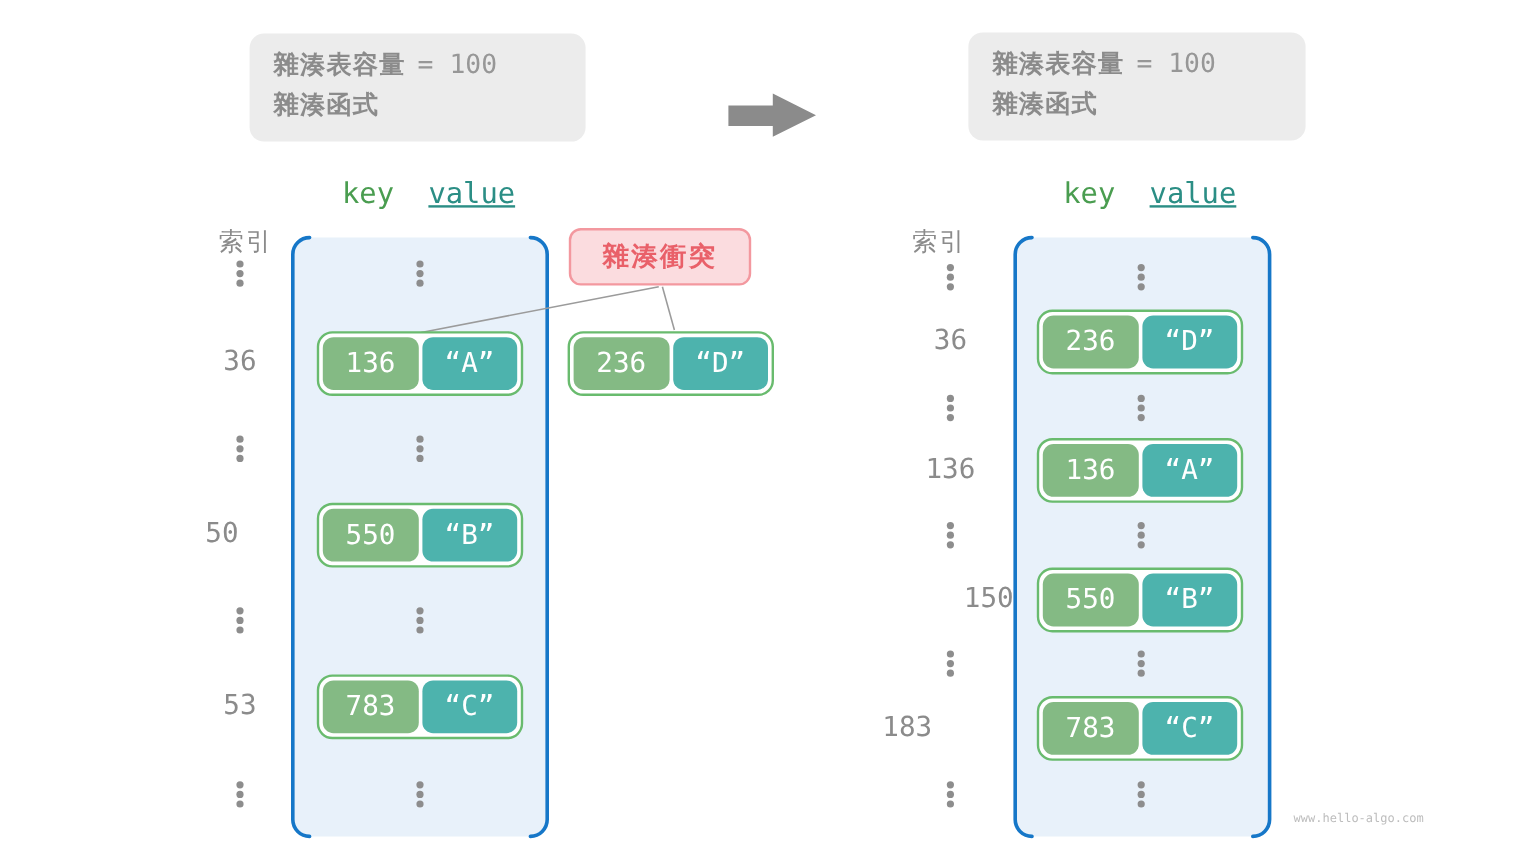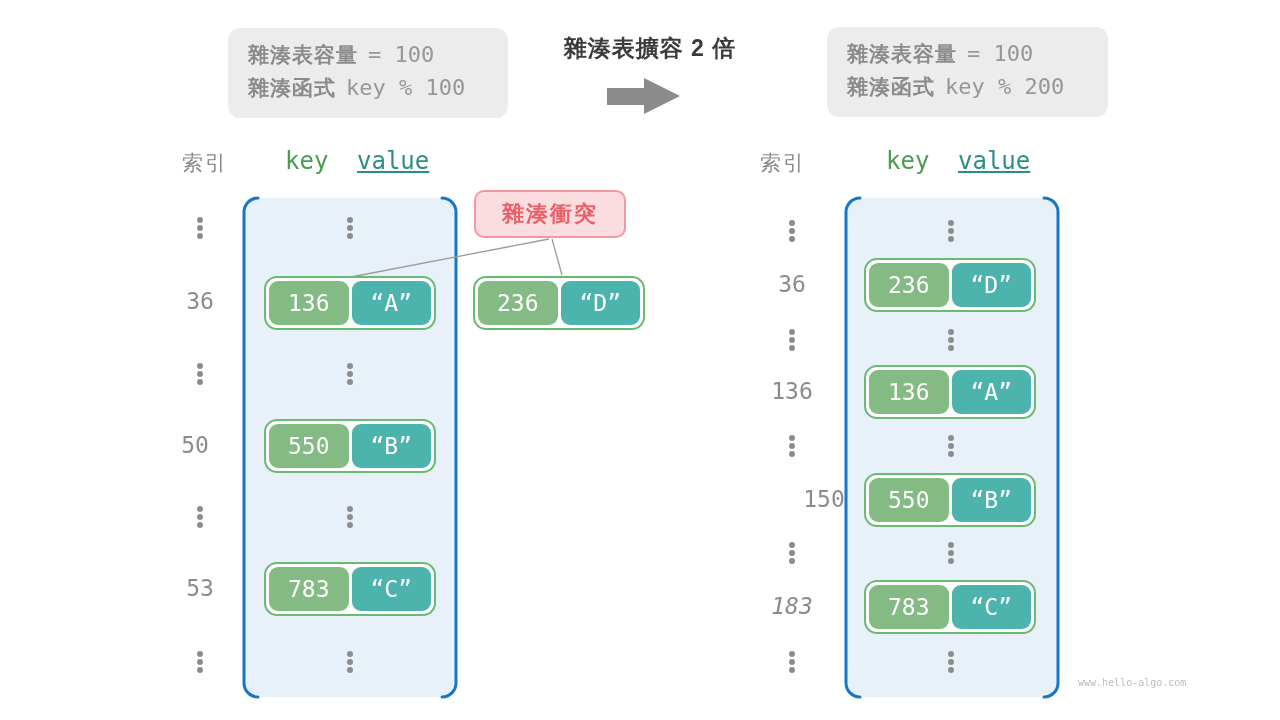--- a/index.html
+++ b/index.html
@@ -1,30 +1,30 @@
 <!DOCTYPE html>
 <html style="--box-bg: #ececec; --gray-text: #8b8b8b; --gray-value: #979797; --title-dark: #3b3b3b; --arrow-gray: #8b8b8b; --container-fill: #e8f1fa; --bracket-blue: #1677c8; --entry-border: #69bb6e; --key-green: #84ba84; --value-teal: #4db3ad; --header-key-green: #4a9d50; --header-value-teal: #2b8e85; --collision-red: #e96069; --collision-bg: #fbdcdf; --collision-border: #f3989f; --line-gray: #9b9b9b; --dots-gray: #8d8d8d; --watermark-gray: #bdbdbd;"><head>
 <meta charset="utf-8">
 <style>
   html,body{margin:0;padding:0;background:#fff;}
   .canvas{position:relative;width:1280px;height:720px;background:#ffffff;overflow:hidden;
           font-family:"Liberation Sans",sans-serif;}
 
   
   .cap-box{position:absolute;background:var(--box-bg);border-radius:12px;
-           box-sizing:border-box;padding:10px 0 0 20px;z-index:3;margin-left:20px;}
+           box-sizing:border-box;padding:10px 0 0 20px;z-index:3;}
   .cap-line{display:flex;align-items:baseline;gap:10px;height:33px;line-height:33px;white-space:nowrap;}
   .cap-label{font-weight:700;font-size:21px;color:var(--gray-text);letter-spacing:1px;}
   .cap-value{font-family:"DejaVu Sans Mono",monospace;font-size:22px;color:var(--gray-value);}
 
   .expand-title{position:absolute;left:515px;top:33px;width:270px;text-align:center;
                 font-weight:700;font-size:23px;color:var(--title-dark);z-index:3;letter-spacing:1px;}
 
   
-  .hdr-cjk{position:absolute;font-size:21px;color:var(--gray-text);letter-spacing:2px;z-index:3;}
+  .hdr-cjk{position:absolute;font-size:21px;color:var(--gray-text);letter-spacing:2px;z-index:3;margin-top:38px;}
   .hdr-mono{position:absolute;font-family:"DejaVu Sans Mono",monospace;font-size:24px;z-index:3;}
   .hdr-key{color:var(--header-key-green);}
   .hdr-val{color:var(--header-value-teal);text-decoration:underline;}
 
   
   .container{position:absolute;width:212px;height:499px;background:var(--container-fill);
              border-radius:14px;z-index:1;}
 
   
   .pair{position:absolute;width:172px;height:54px;box-sizing:border-box;background:#ffffff;
@@ -59,34 +59,31 @@
 
 <div class="canvas">
 
   <div class="cap-box" style="left:208px;top:28px;width:280px;height:90px;">
     <div class="cap-line">
       <span class="cap-label">雜湊表容量</span>
       <span class="cap-value">= 100</span>
     </div>
     <div class="cap-line">
       <span class="cap-label">雜湊函式</span>
-      <span class="cap-value">key % 100</span>
     </div>
   </div>
 
-  <div class="expand-title">雜湊表擴容 2 倍</div>
 
   <div class="cap-box" style="left:807px;top:27px;width:281px;height:90px;">
     <div class="cap-line">
       <span class="cap-label">雜湊表容量</span>
       <span class="cap-value">= 100</span>
     </div>
     <div class="cap-line">
       <span class="cap-label">雜湊函式</span>
-      <span class="cap-value">key % 200</span>
     </div>
   </div>
 
   <span class="hdr-cjk" style="left:182px;top:149px;">索引</span>
   <span class="hdr-mono hdr-key" style="left:285px;top:147px;">key</span>
   <span class="hdr-mono hdr-val" style="left:357px;top:147px;">value</span>
 
   <span class="hdr-cjk" style="left:760px;top:149px;">索引</span>
   <span class="hdr-mono hdr-key" style="left:886px;top:147px;">key</span>
   <span class="hdr-mono hdr-val" style="left:958px;top:147px;">value</span>
@@ -100,21 +97,21 @@
     <path class="bracket" d="M 442 198 A 14 14 0 0 1 456 212 L 456 683 A 14 14 0 0 1 442 697"></path>
     <path class="bracket" d="M 860 198 A 14 14 0 0 0 846 212 L 846 683 A 14 14 0 0 0 860 697"></path>
     <path class="bracket" d="M 1044 198 A 14 14 0 0 1 1058 212 L 1058 683 A 14 14 0 0 1 1044 697"></path>
     <line class="conn" x1="549" y1="239" x2="351" y2="277"></line>
     <line class="conn" x1="552" y1="239" x2="562" y2="275"></line>
   </svg>
 
   <span class="vdots" style="left:197px;top:217px;"></span>
   <span class="idx" style="left:160px;top:288px;">36</span>
   <span class="vdots" style="left:197px;top:363px;"></span>
-  <span class="idx" style="left:155px;top:432px;">50</span>
+  <span class="idx" style="left:145px;top:432px;">50</span>
   <span class="vdots" style="left:197px;top:506px;"></span>
   <span class="idx" style="left:160px;top:575px;">53</span>
   <span class="vdots" style="left:197px;top:651px;"></span>
 
   <span class="vdots" style="left:347px;top:217px;"></span>
   <span class="vdots" style="left:347px;top:363px;"></span>
   <span class="vdots" style="left:347px;top:506px;"></span>
   <span class="vdots" style="left:347px;top:651px;"></span>
 
   <div class="pair" style="left:264px;top:276px;">
@@ -136,21 +133,21 @@
     <span class="cell cell-val">“D”</span>
   </div>
 
   <span class="vdots" style="left:789px;top:220px;"></span>
   <span class="idx" style="left:752px;top:271px;">36</span>
   <span class="vdots" style="left:789px;top:329px;"></span>
   <span class="idx" style="left:752px;top:378px;">136</span>
   <span class="vdots" style="left:789px;top:435px;"></span>
   <span class="idx" style="left:784px;top:486px;">150</span>
   <span class="vdots" style="left:789px;top:542px;"></span>
-  <span class="idx" style="left:752px;top:593px;font-style:italic;">183</span>
+  <span class="idx" style="left:716px;top:593px;">183</span>
   <span class="vdots" style="left:789px;top:651px;"></span>
 
   <span class="vdots" style="left:948px;top:220px;"></span>
   <span class="vdots" style="left:948px;top:329px;"></span>
   <span class="vdots" style="left:948px;top:435px;"></span>
   <span class="vdots" style="left:948px;top:542px;"></span>
   <span class="vdots" style="left:948px;top:651px;"></span>
 
   <div class="pair" style="left:864px;top:258px;">
     <span class="cell cell-key">236</span>

